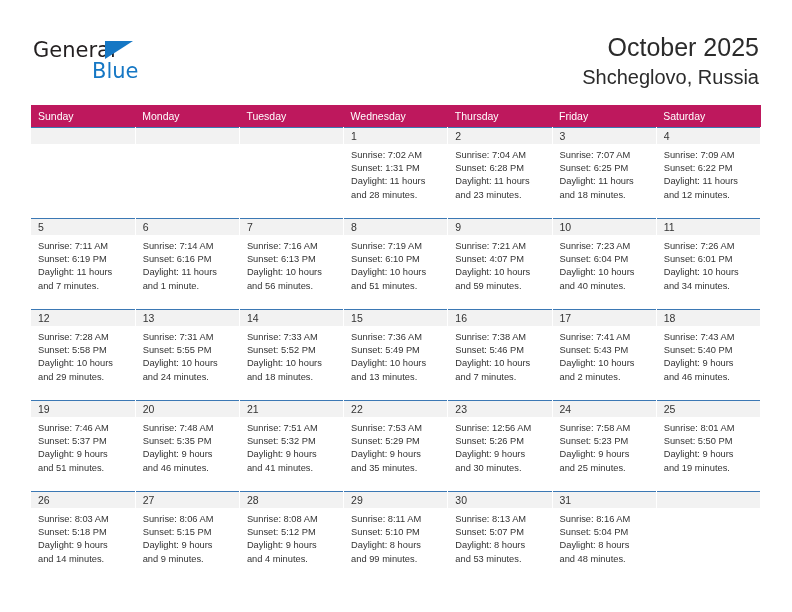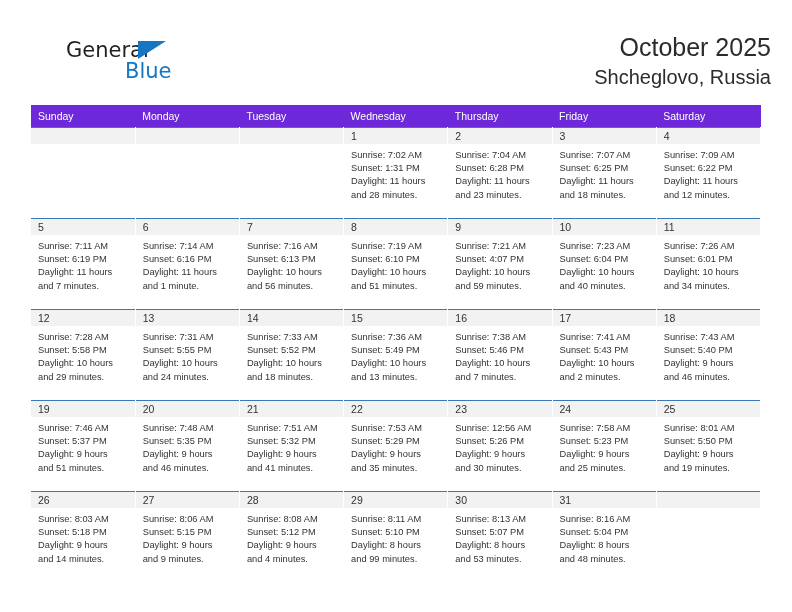--- a/index.html
+++ b/index.html
@@ -28,21 +28,20 @@
     top: 0;
     width: 792px;
     height: 100px;
   }
   .logo {
     position: absolute;
     left: 33px;
     top: 38px;
     width: 200px;
     height: 50px;
-    margin-left: 33px;
   }
   .logo-general {
     position: absolute;
     left: 0;
     top: 0;
     font-size: 21px;
     letter-spacing: 0px;
     color: #231f20;
     font-family: "DejaVu Sans", sans-serif;
     font-weight: 400;
@@ -61,21 +60,21 @@
     left: 59px;
     top: 21px;
     font-size: 21px;
     color: #1577c4;
     font-family: "DejaVu Sans", sans-serif;
     font-weight: 400;
   }
 
   .titleblock {
     position: absolute;
-    right: 21px;
+    right: 33px;
     top: 32px;
     text-align: right;
   }
   .cal-title {
     font-size: 25px;
     color: #2b2b2b;
     font-weight: 400;
     line-height: 30px;
     white-space: nowrap;
   }
@@ -94,21 +93,21 @@
     left: 31px;
     top: 105px;
     width: 730px;
   }
   table.cal {
     width: 730px;
     border-collapse: collapse;
     table-layout: fixed;
   }
   table.cal th {
-    background: #6d28d9;
+    background: #be185d;
     color: #ffffff;
     font-size: 10.5px;
     font-weight: 400;
     text-align: left;
     padding: 5px 0 5px 7px;
     height: 11px;
     border: none;
   }
   table.cal td {
     vertical-align: top;

